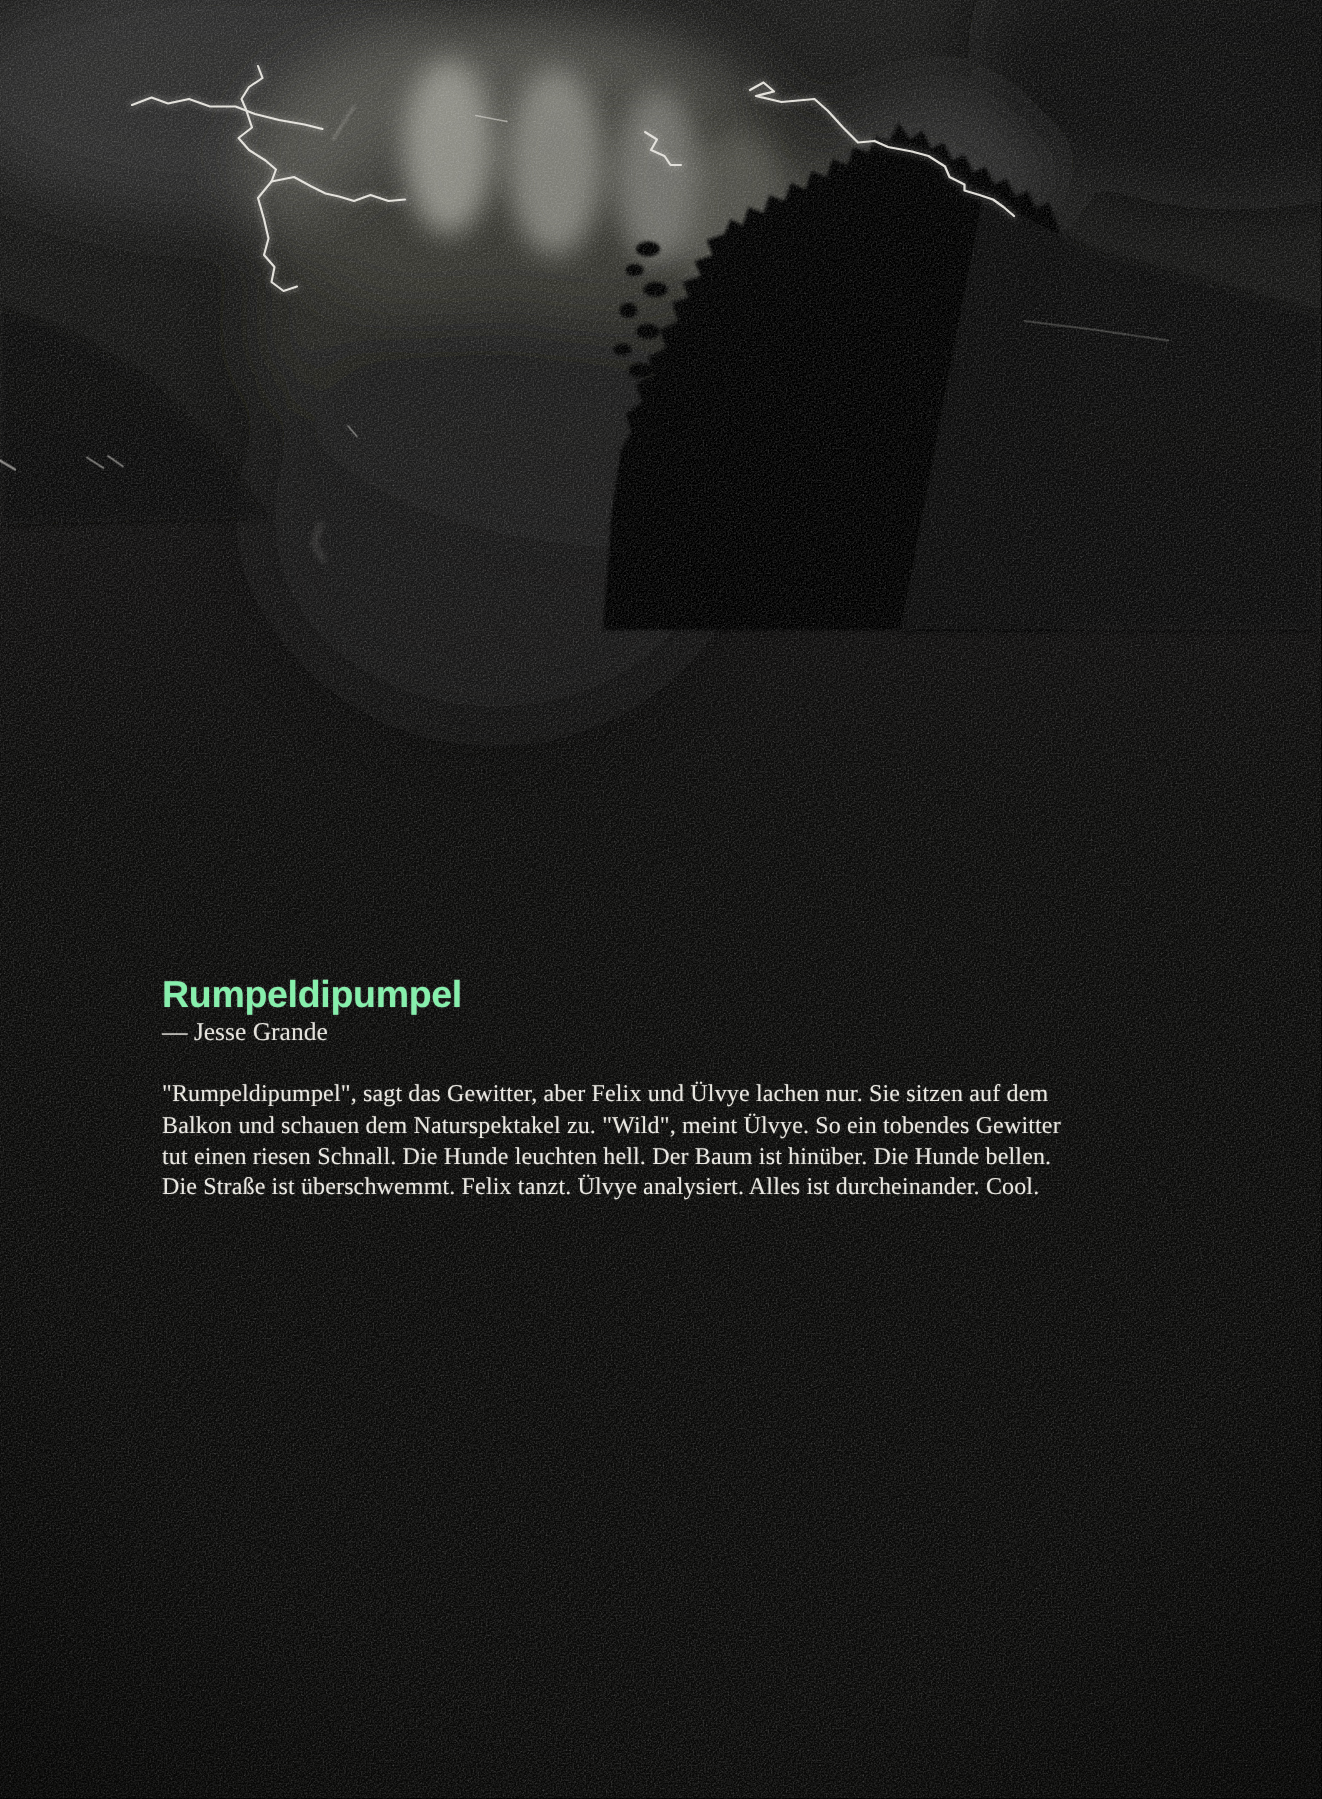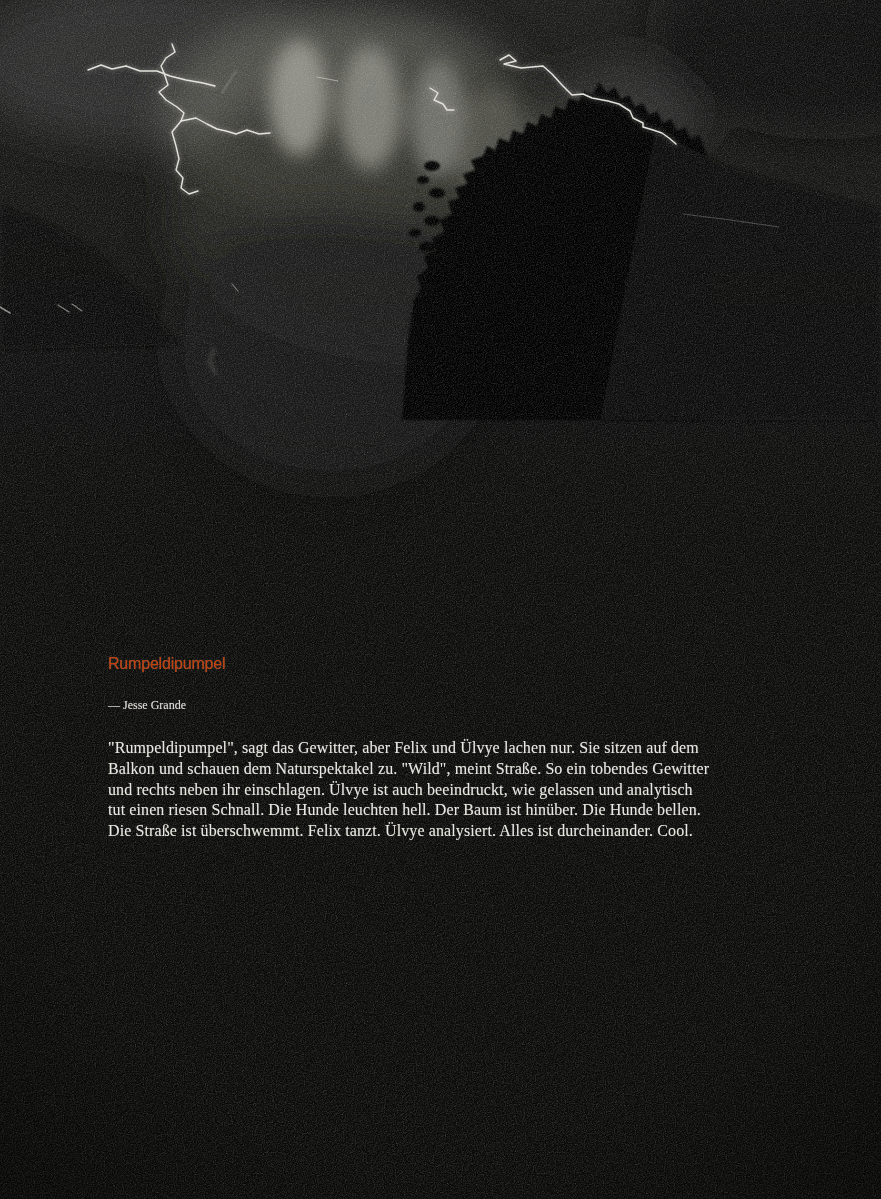--- a/index.html
+++ b/index.html
@@ -23,31 +23,31 @@
   }
   .story {
     position: absolute;
     left: 108px;
     top: 652px;
     width: 640px;
     color: #eae8e2;
   }
   .story-title {
     font-family: "Liberation Sans", sans-serif;
-    font-weight: normal;
-    font-size: 16px;
+    font-weight: bold;
+    font-size: 25px;
     line-height: 23px;
     letter-spacing: -0.2px;
-    color: #c2410c;
+    color: #86efac;
     text-shadow: 0 0 1px rgba(255,255,255,0.35);
   }
   .story-byline {
-    font-size: 12px;
+    font-size: 17px;
     line-height: 21px;
-    margin-top: 20px;
+    margin-top: 2px;
     color: #e4e2dc;
     text-shadow: 0 0 1px rgba(240,238,230,0.3);
   }
   .story-body {
     margin-top: 22px;
     font-size: 16px;
   }
   .story-line {
     line-height: 20.8px;
     white-space: nowrap;
@@ -173,19 +173,18 @@
 
     <rect x="0" y="0" width="881" height="1199" filter="url(#grain)" opacity="0.5"></rect>
     <rect x="0" y="0" width="881" height="1199" fill="url(#vig)"></rect>
   </svg>
 
   <div class="story">
     <div class="story-title">Rumpeldipumpel</div>
     <div class="story-byline">— Jesse Grande</div>
     <div class="story-body">
       <div class="story-line">"Rumpeldipumpel", sagt das Gewitter, aber Felix und Ülvye lachen nur. Sie sitzen auf dem</div>
-      <div class="story-line">Balkon und schauen dem Naturspektakel zu. "Wild", meint Straße. So ein tobendes Gewitter</div>
-      <div class="story-line">und rechts neben ihr einschlagen. Ülvye ist auch beeindruckt, wie gelassen und analytisch</div>
+      <div class="story-line">Balkon und schauen dem Naturspektakel zu. "Wild", meint Ülvye. So ein tobendes Gewitter</div>
       <div class="story-line">tut einen riesen Schnall. Die Hunde leuchten hell. Der Baum ist hinüber. Die Hunde bellen.</div>
       <div class="story-line">Die Straße ist überschwemmt. Felix tanzt. Ülvye analysiert. Alles ist durcheinander. Cool.</div>
     </div>
   </div>
 </div>
 
 </body></html>

